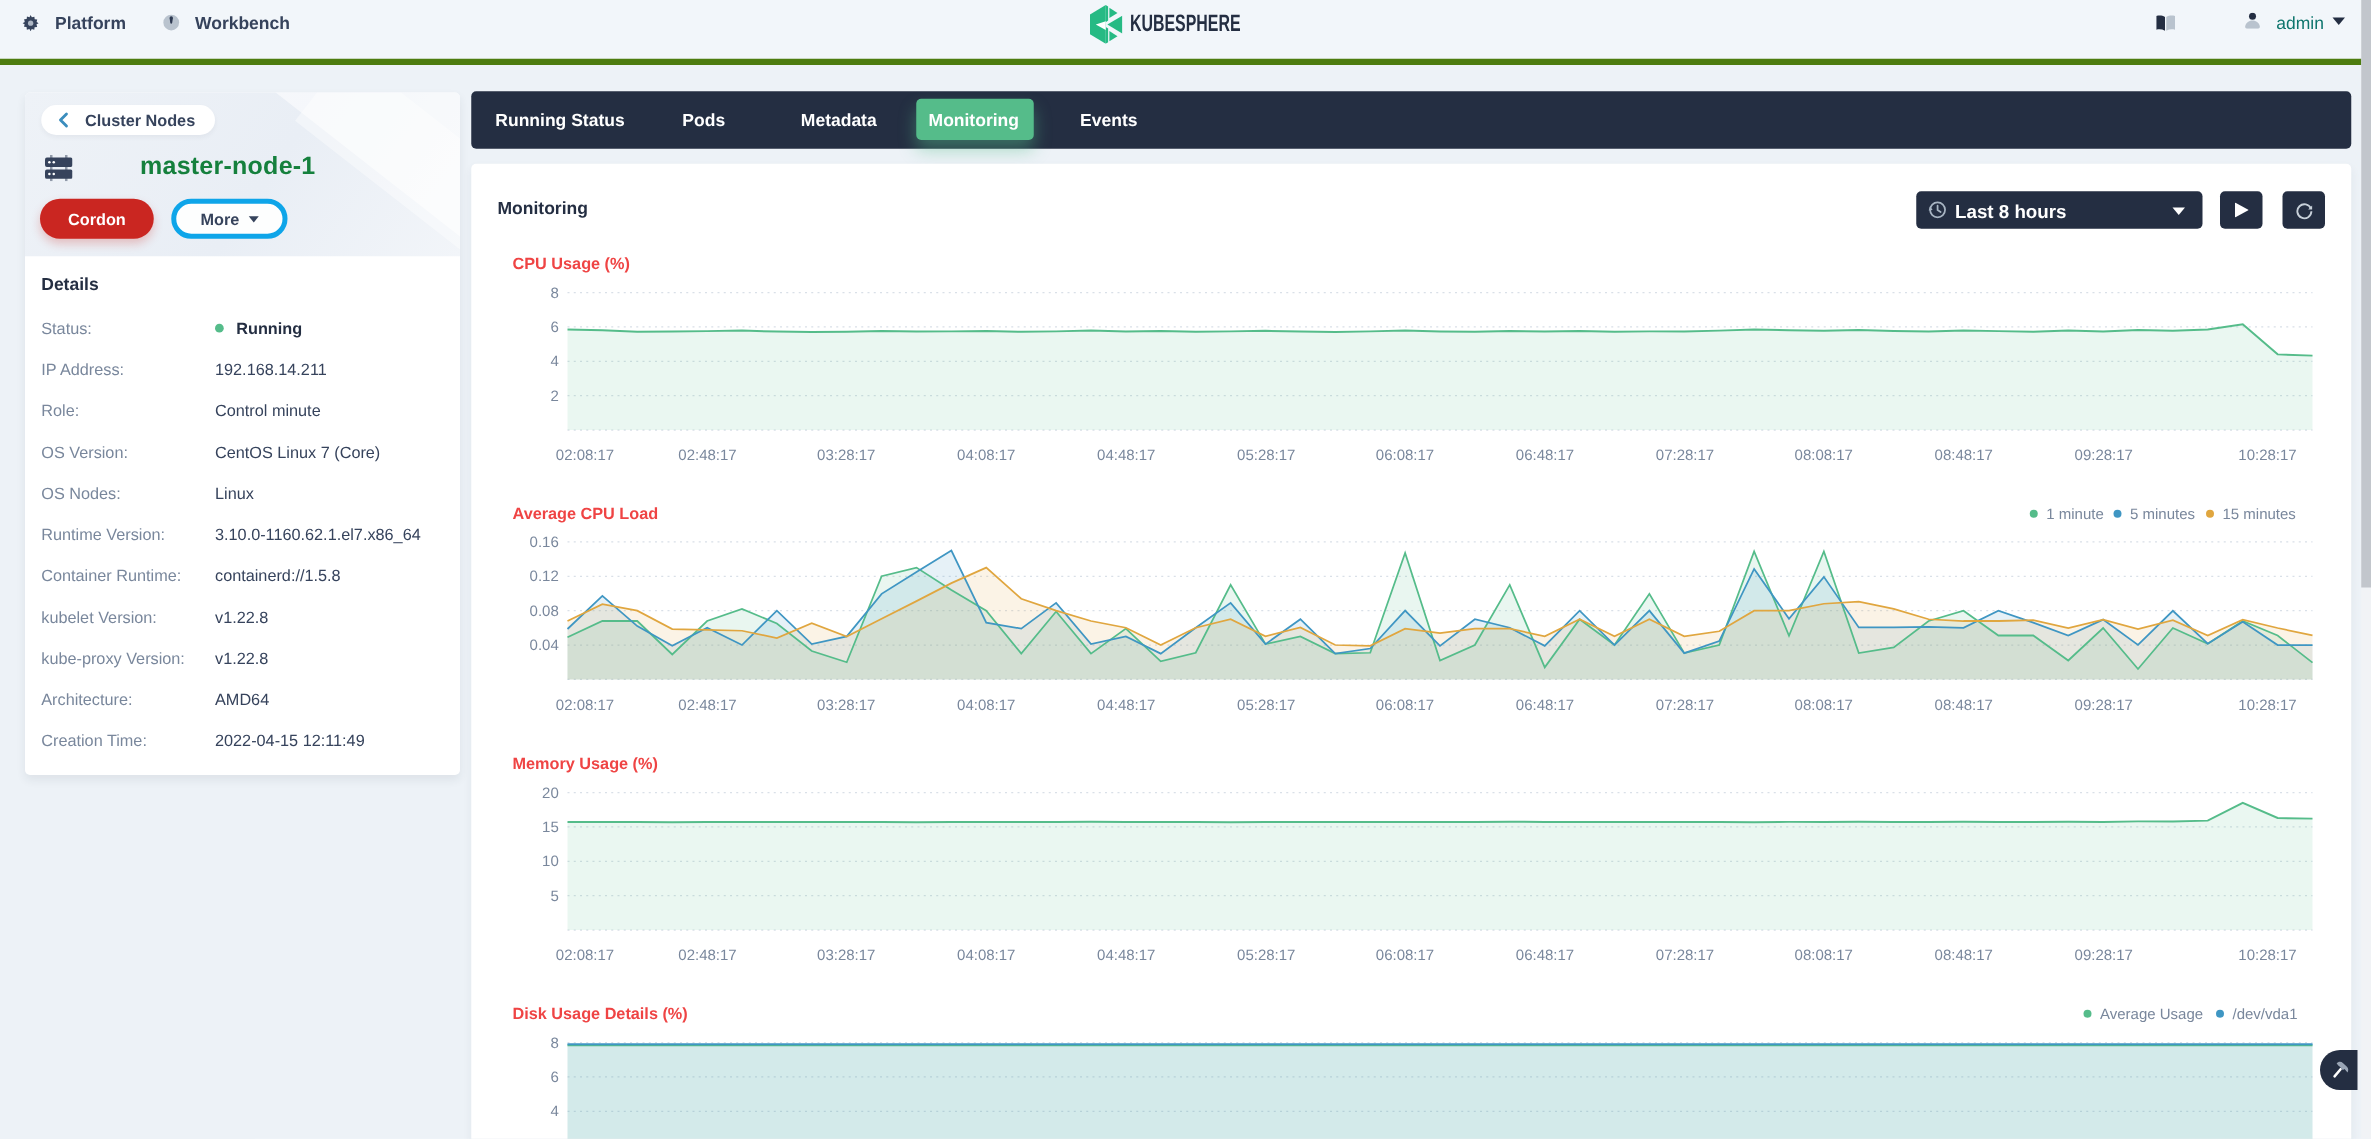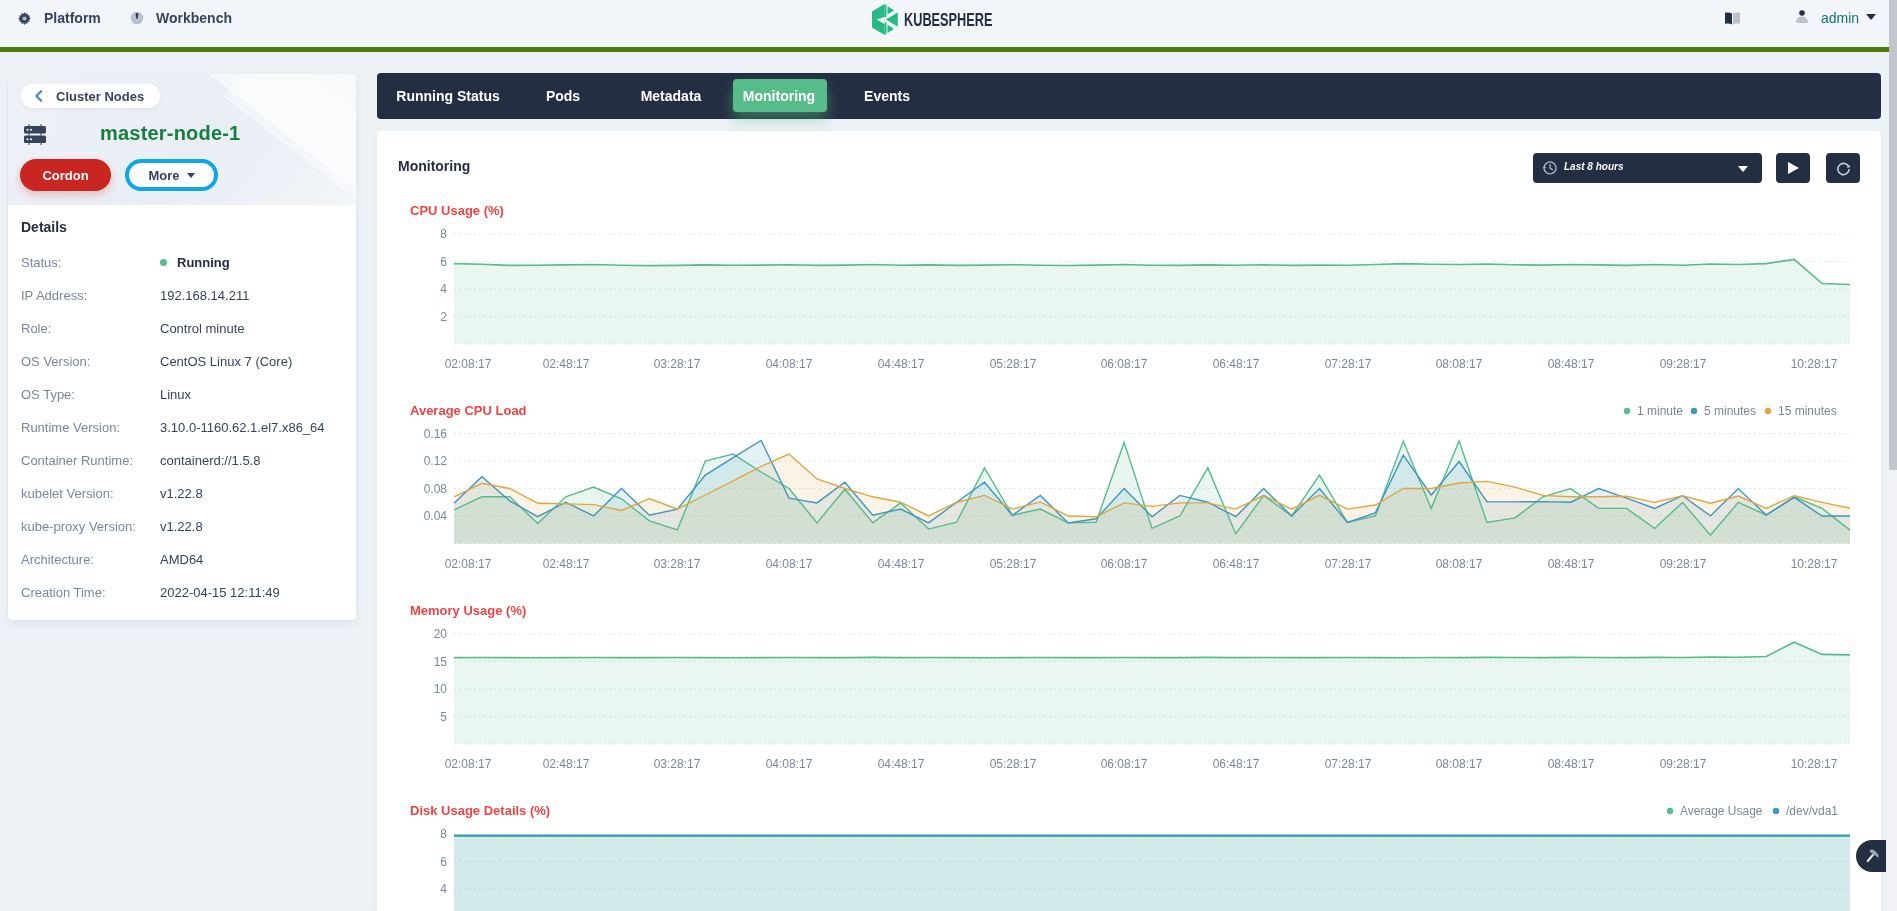--- a/index.html
+++ b/index.html
@@ -10,21 +10,21 @@
 #hdr { position:absolute; left:0; top:0; width:1897px; height:52px;
   background:#f2f6fa; border-bottom:5px solid #4d7c0f; }
 .hitem { position:absolute; top:0; height:36px; display:flex; align-items:center;
   font-size:14px; font-weight:bold; color:#36435c; }
 
 
 #sbtrack { position:absolute; right:0; top:0; width:8px; height:911px; background:#f1f3f6; }
 #sbthumb { position:absolute; right:0; top:0; width:8px; height:470px; background:#c2c6cc; }
 
 
-#side { position:absolute; left:8px; top:74px; width:348px; height:546px; background:#fff;
+#side { position:absolute; left:20px; top:74px; width:348px; height:546px; background:#fff;
   border-radius:4px; box-shadow:0 4px 8px rgba(36,46,66,.08); }
 #sidehead { position:absolute; left:0; top:0; width:348px; height:131px;
   background:linear-gradient(125deg,#eef2f7 0%,#e9eef5 55%,#f2f5f9 100%);
   border-radius:4px 4px 0 0; overflow:hidden; }
 #sidehead .wm1 { position:absolute; left:150px; top:-40px; width:260px; height:90px;
   background:rgba(255,255,255,.55); transform:rotate(38deg); }
 #sidehead .wm2 { position:absolute; left:210px; top:40px; width:260px; height:70px;
   background:rgba(255,255,255,.4); transform:rotate(38deg); }
 #crumb { position:absolute; left:13px; top:10px; height:24px; padding:0 16px 0 35px;
   background:#fff; border-radius:12px; display:flex; align-items:center;
@@ -54,21 +54,21 @@
   color:#fff; font-size:14px; font-weight:bold; z-index:2; }
 #greenpill { position:absolute; left:356px; top:6px; width:94px; height:33px;
   background:#55bc8a; border-radius:4px; box-shadow:0 8px 14px rgba(85,188,138,.45); }
 
 
 #main { position:absolute; left:377px; top:131px; width:1504px; height:780px;
   background:#fff; border-radius:4px 4px 0 0; box-shadow:0 4px 8px rgba(36,46,66,.06); }
 #mtitle { position:absolute; left:21px; top:27px; font-size:14px; font-weight:bold; color:#242e42; }
 #timesel { position:absolute; left:1156px; top:22px; width:229px; height:30px;
   background:#242e42; border-radius:4px; color:#fff; }
-#timesel .lbl { position:absolute; left:31px; top:8px; font-size:10px; font-weight:bold;font-style:italic; }
+#timesel .lbl { position:absolute; left:31px; top:8px; font-size:15px; font-weight:bold; }
 #timesel .car { position:absolute; right:14px; top:13px; width:0; height:0;
   border-left:5px solid transparent; border-right:5px solid transparent; border-top:6px solid #fff; }
 .sqbtn { position:absolute; top:22px; width:34px; height:30px; background:#242e42;
   border-radius:4px; display:flex; align-items:center; justify-content:center; }
 .ctitle { position:absolute; left:33px; font-size:13px; font-weight:bold; color:#ef4444; }
 
 
 #toolbox { position:absolute; left:1856px; top:840px; width:30px; height:32px;
   background:#242e42; border-radius:16px 0 0 16px; display:flex; align-items:center;
   justify-content:center; z-index:5; }
@@ -144,21 +144,21 @@
     </div>
     <div class="drow" style="top:247px">
       <span class="dl">Role:</span>
       <span class="dv">Control minute</span>
     </div>
     <div class="drow" style="top:280px">
       <span class="dl">OS Version:</span>
       <span class="dv">CentOS Linux 7 (Core)</span>
     </div>
     <div class="drow" style="top:313px">
-      <span class="dl">OS Type:</span>
+      <span class="dl">OS Nodes:</span>
       <span class="dv">Linux</span>
     </div>
     <div class="drow" style="top:346px">
       <span class="dl">Runtime Version:</span>
       <span class="dv">3.10.0-1160.62.1.el7.x86_64</span>
     </div>
     <div class="drow" style="top:379px">
       <span class="dl">Container Runtime:</span>
       <span class="dv">containerd://1.5.8</span>
     </div>

